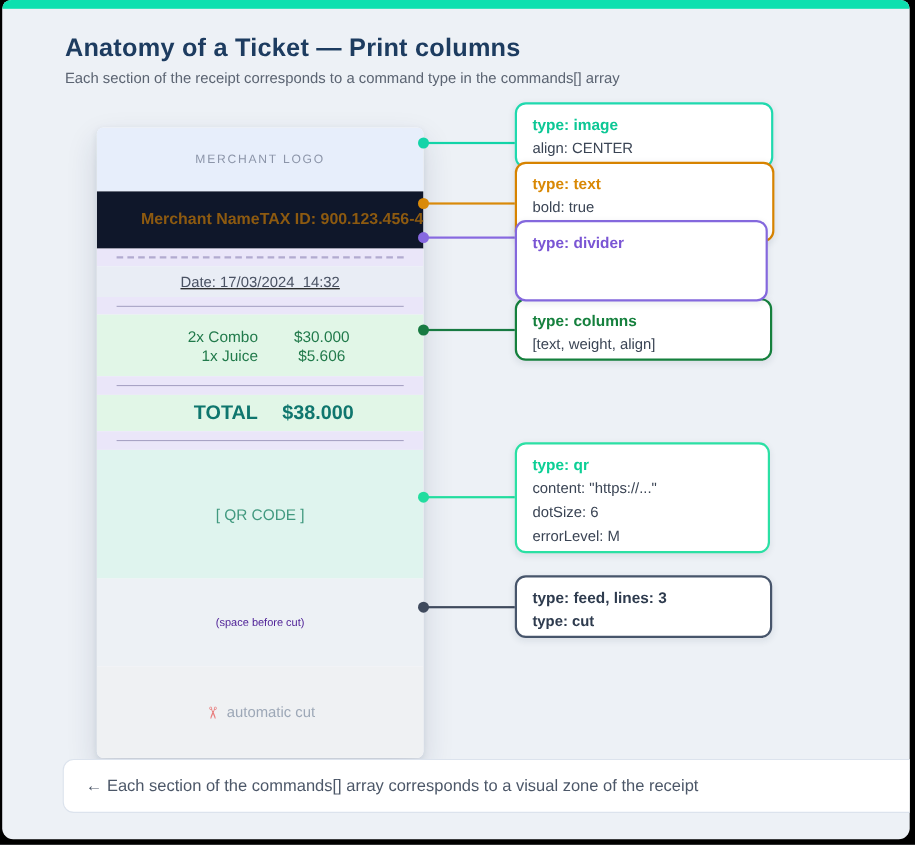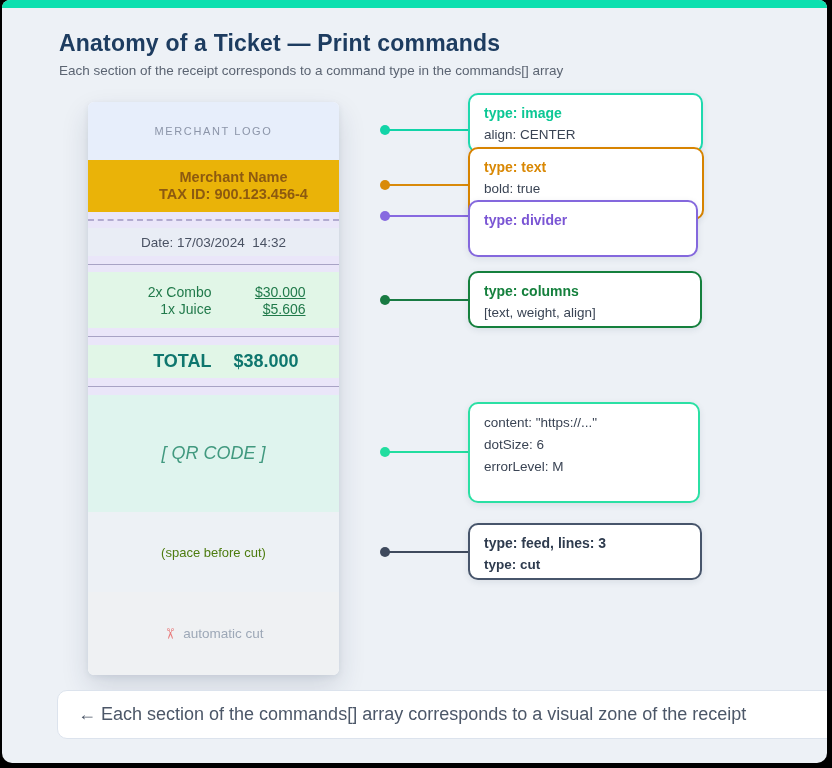--- a/index.html
+++ b/index.html
@@ -16,48 +16,48 @@
     position:absolute;left:57px;top:30px;margin:0;
     font-size:23px;font-weight:bold;color:#1d3c60;letter-spacing:.2px;
   }
   .page-subtitle{
     position:absolute;left:57px;top:63px;margin:0;
     font-size:13.5px;color:#5b6472;
   }
 
   
   .receipt{
-    position:absolute;left:86px;top:102px;width:251px;height:573px;
+    position:absolute;left:86px;top:116px;width:297px;height:573px;
     background:#fbfcfd;border-radius:6px;
     box-shadow:0 12px 28px rgba(30,45,80,.14),0 2px 6px rgba(30,45,80,.08);
     display:flex;flex-direction:column;overflow:hidden;
   }
   .sec{display:flex;align-items:center;justify-content:center;flex:none;}
   .sec-logo{height:58px;background:#e7eefb;}
   .sec-logo span{font-size:11px;letter-spacing:1.6px;color:#8c95a9;}
-  .sec-merchant{height:52px;background:#eab308;flex-direction:column;padding-left:40px;}
+  .sec-merchant{height:52px;background:#0f172a;flex-direction:row;padding-left:40px;}
   .sec-merchant span{font-size:14.5px;font-weight:bold;color:#8d5a10;line-height:17px;}
   .sec-divider{height:16px;background:#eae6f9;}
   .sec-divider.tall{height:17px;}
   .divider-line{width:261px;border-top:1.5px solid #a8a3c5;}
   .divider-line.dotted{border-top:2px dashed #b2abd0;}
-  .sec-date{height:28px;background:#e9edf5;}
+  .sec-date{height:28px;background:#e9edf5;text-decoration:underline;}
   .sec-date span{font-size:13.5px;color:#4a5263;white-space:pre;}
   .sec-items{height:56px;background:#e1f6e7;flex-direction:column;gap:1px;}
   .item-row{display:flex;gap:22px;font-size:14px;color:#217a4b;line-height:16px;}
   .item-row .c1{width:90px;text-align:right;}
-  .item-row .c2{width:72px;text-align:right;text-decoration:underline;}
+  .item-row .c2{width:72px;text-align:center;}
   .sec-total{height:33px;background:#e1f6e7;}
   .total-row{display:flex;gap:22px;font-size:18px;font-weight:bold;color:#0f766e;}
   .total-row .c1{width:90px;text-align:right;}
   .total-row .c2{width:72px;text-align:left;}
   .sec-qr{height:117px;background:#dff4ee;}
-  .sec-qr span{font-size:18px;color:#41997f;white-space:pre;font-style:italic;}
+  .sec-qr span{font-size:14px;color:#41997f;white-space:pre;}
   .sec-space{height:80px;background:#edf1f5;}
-  .sec-space span{font-size:13px;color:#4d7c0f;}
+  .sec-space span{font-size:10px;color:#4c1d95;}
   .sec-cut{height:83px;background:#eff1f3;gap:7px;}
   .sec-cut .scissors{display:inline-block;transform:rotate(90deg);color:#e87d7d;font-size:15px;}
   .sec-cut .cut-label{font-size:13.5px;color:#9da8b7;}
 
   
   .dot{position:absolute;width:10px;height:10px;border-radius:50%;}
   .cline{position:absolute;height:2px;width:83px;left:383px;}
 
   
   .abox{
@@ -67,43 +67,43 @@
     box-shadow:0 2px 7px rgba(25,40,70,.09);
   }
   .abox .label{font-size:14px;font-weight:bold;line-height:21px;display:block;}
   .abox .line{font-size:13.5px;color:#3a4454;line-height:22px;display:block;}
   .abox.box-feed .label,.abox.box-feed .line{color:#2e3b4e;font-weight:bold;}
 
   .box-image  {top:93px; height:60px;width:235px;border-color:#1fd9ae;z-index:1;}
   .box-image .label{color:#0cc795;}
   .box-text   {top:147px;height:73px;width:236px;border-color:#d78300;z-index:2;}
   .box-text .label{color:#d98804;}
-  .box-divider{top:200px;height:57px;width:230px;border-color:#8468dd;z-index:3;}
+  .box-divider{top:200px;height:74px;width:230px;border-color:#8468dd;z-index:3;}
   .box-divider .label{color:#7a55d4;}
   .box-columns{top:271px;height:57px;width:234px;border-color:#15803d;}
   .box-columns .label{color:#15803d;}
   .box-qr     {top:402px;height:101px;width:232px;border-color:#2be0a4;}
   .box-qr .label{color:#0ccf95;}
   .box-feed   {top:523px;height:57px;width:234px;border-color:#47556b;}
 
   
   .footer-note{
     position:absolute;left:55px;right:-12px;top:690px;height:49px;
     background:#fff;border:1.5px solid #dce3ed;border-radius:10px;box-sizing:border-box;
     display:flex;align-items:center;padding:0 20px;
   }
-  .footer-note span{font-size:18px;color:#4c5768;}
+  .footer-note span{font-size:15px;color:#4c5768;}
 </style>
 </head>
 <body>
 
 <div class="card">
   <div class="accent-bar"></div>
 
-  <h1 class="page-title">Anatomy of a Ticket — Print commands</h1>
+  <h1 class="page-title">Anatomy of a Ticket — Print columns</h1>
   <p class="page-subtitle">Each section of the receipt corresponds to a command type in the commands[] array</p>
 
   <div class="receipt">
     <div class="sec sec-logo">
       <span>MERCHANT LOGO</span>
     </div>
     <div class="sec sec-merchant">
       <span>Merchant Name</span>
       <span>TAX ID: 900.123.456-4</span>
     </div>
@@ -173,20 +173,21 @@
     <span class="line">bold: true</span>
   </div>
   <div class="abox box-divider">
     <span class="label">type: divider</span>
   </div>
   <div class="abox box-columns">
     <span class="label">type: columns</span>
     <span class="line">[text, weight, align]</span>
   </div>
   <div class="abox box-qr">
+    <span class="label">type: qr</span>
     <span class="line">content: "https://..."</span>
     <span class="line">dotSize: 6</span>
     <span class="line">errorLevel: M</span>
   </div>
   <div class="abox box-feed">
     <span class="label">type: feed, lines: 3</span>
     <span class="line">type: cut</span>
   </div>
 
   <div class="footer-note">

